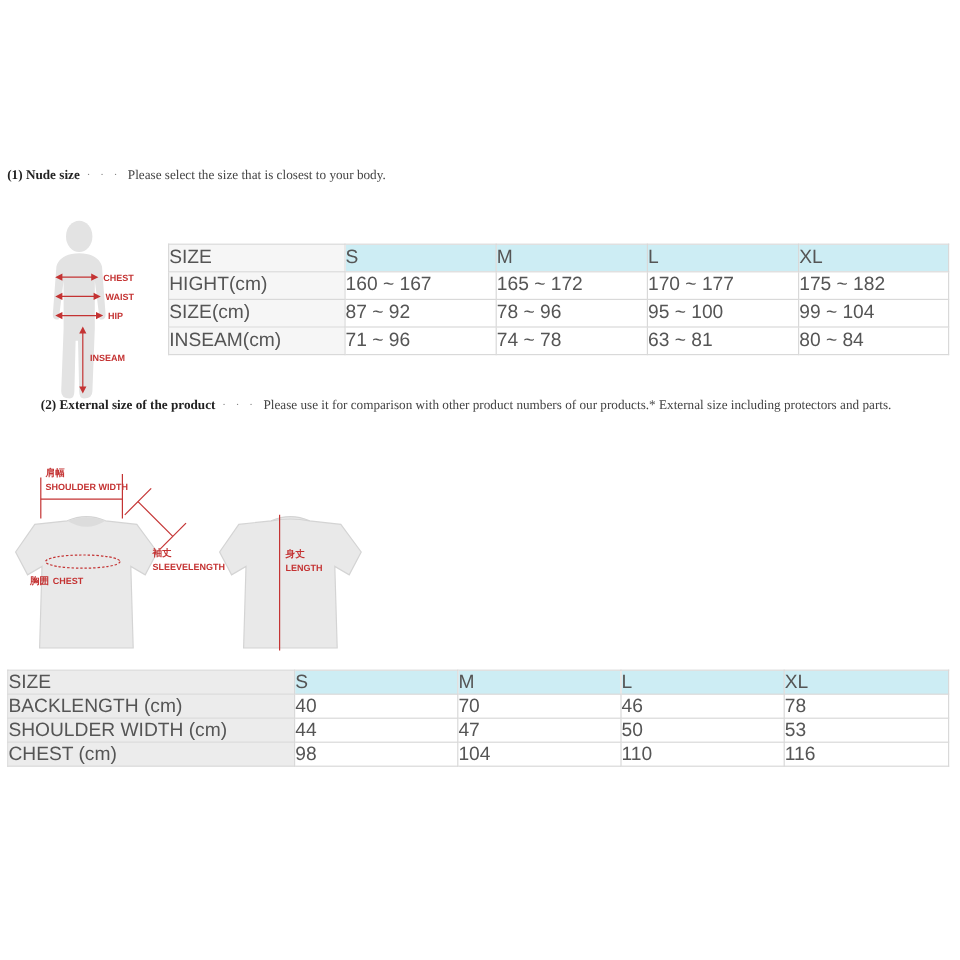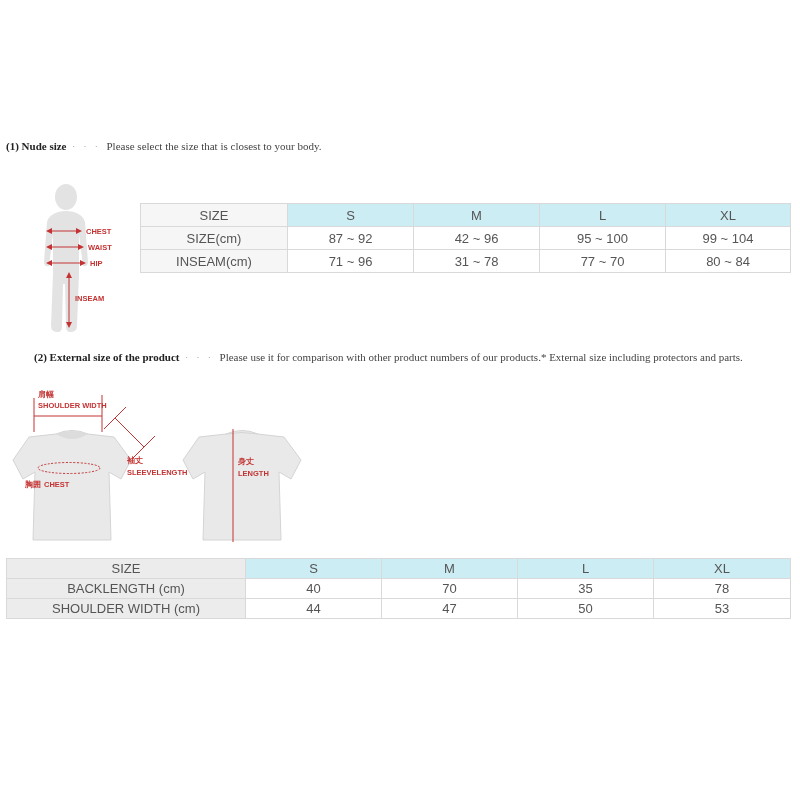--- a/index.html
+++ b/index.html
@@ -1,20 +1,20 @@
 <!DOCTYPE html>
 <html><head>
 <meta charset="utf-8">
 <style>
   html,body{margin:0;padding:0;background:#ffffff;}
   body{width:800px;height:800px;position:relative;font-family:"Liberation Sans",sans-serif;overflow:hidden;}
   .heading{position:absolute;left:6px;font-size:11px;color:#444;white-space:nowrap;font-family:Liberation Serif, serif;}
   .heading .ttl{font-weight:bold;color:#222;}
   .heading .dots{color:#888;font-size:9px;letter-spacing:3px;margin:0 3px;vertical-align:1px;}
-  table{position:absolute;border-collapse:collapse;table-layout:fixed;font-size:13px;color:#555;text-align:center;background:#fff;}
+  table{position:absolute;border-collapse:collapse;table-layout:fixed;font-size:16px;color:#555;text-align:left;background:#fff;}
   th,td{border:1px solid #d9d9d9;font-weight:normal;padding:0;overflow:hidden;white-space:nowrap;}
   .t1 th,.t1 td{height:22px;}
   .t2 th,.t2 td{height:19px;}
   .t1 .lbl{background:#f6f6f6;}
   .t2 .lbl{background:#ececec;}
   .sz{background:#cdedf4;}
   svg{position:absolute;}
   svg text{font-family:"Liberation Sans",sans-serif;}
   .redtxt{fill:#c43333;font-weight:bold;}
 </style>
@@ -60,37 +60,44 @@
     </colgroup>
   <tbody>
       <tr>
     <th class="lbl">SIZE</th>
     <th class="sz">S</th>
     <th class="sz">M</th>
     <th class="sz">L</th>
     <th class="sz">XL</th>
   </tr>
   <tr>
+    <td class="lbl">HIGHT(cm)</td>
+    <td>160 ~ 167</td>
+    <td>165 ~ 172</td>
+    <td>170 ~ 177</td>
+    <td>175 ~ 182</td>
+  </tr>
+  <tr>
     <td class="lbl">SIZE(cm)</td>
     <td>87 ~ 92</td>
-    <td>42 ~ 96</td>
+    <td>78 ~ 96</td>
     <td>95 ~ 100</td>
     <td>99 ~ 104</td>
   </tr>
   <tr>
     <td class="lbl">INSEAM(cm)</td>
     <td>71 ~ 96</td>
-    <td>31 ~ 78</td>
-    <td>77 ~ 70</td>
+    <td>74 ~ 78</td>
+    <td>63 ~ 81</td>
     <td>80 ~ 84</td>
   </tr>
 </tbody>
   </table>
 
-<div class="heading" style="top:351px;padding-left:28px;">
+<div class="heading" style="top:332px;padding-left:28px;">
   <span class="ttl">(2) External size of the product</span>
   <span class="dots">· · ·</span>
   <span class="desc">Please use it for comparison with other product numbers of our products.* External size including protectors and parts.</span>
 </div>
 
 <svg style="left:10px;top:383px;" width="300" height="165" viewBox="0 0 300 165">
 
   <path d="M46,51 Q62,44 78,51 L104,54 L121,77 L111,96 L99,89 L101,157 L23,157 L25,89 L13,96 L3,77 L19,54 Z" fill="#e9e9e9" stroke="#d4d4d4" stroke-width="1"></path>
   <path d="M46,51 Q62,45 78,51 Q62,61 46,51 Z" fill="#dcdcdc"></path>
 
@@ -135,24 +142,31 @@
     <th class="lbl">SIZE</th>
     <th class="sz">S</th>
     <th class="sz">M</th>
     <th class="sz">L</th>
     <th class="sz">XL</th>
   </tr>
   <tr>
     <td class="lbl">BACKLENGTH (cm)</td>
     <td>40</td>
     <td>70</td>
-    <td>35</td>
+    <td>46</td>
     <td>78</td>
   </tr>
   <tr>
     <td class="lbl">SHOULDER WIDTH (cm)</td>
     <td>44</td>
     <td>47</td>
     <td>50</td>
     <td>53</td>
   </tr>
+  <tr>
+    <td class="lbl">CHEST (cm)</td>
+    <td>98</td>
+    <td>104</td>
+    <td>110</td>
+    <td>116</td>
+  </tr>
 </tbody>
   </table>
 
 </body></html>

